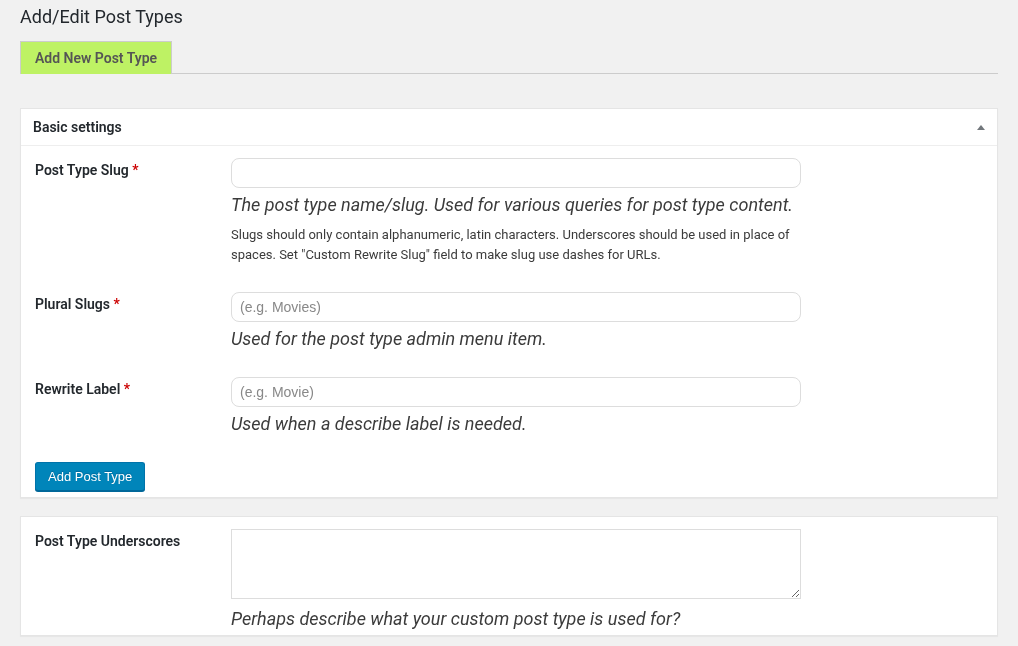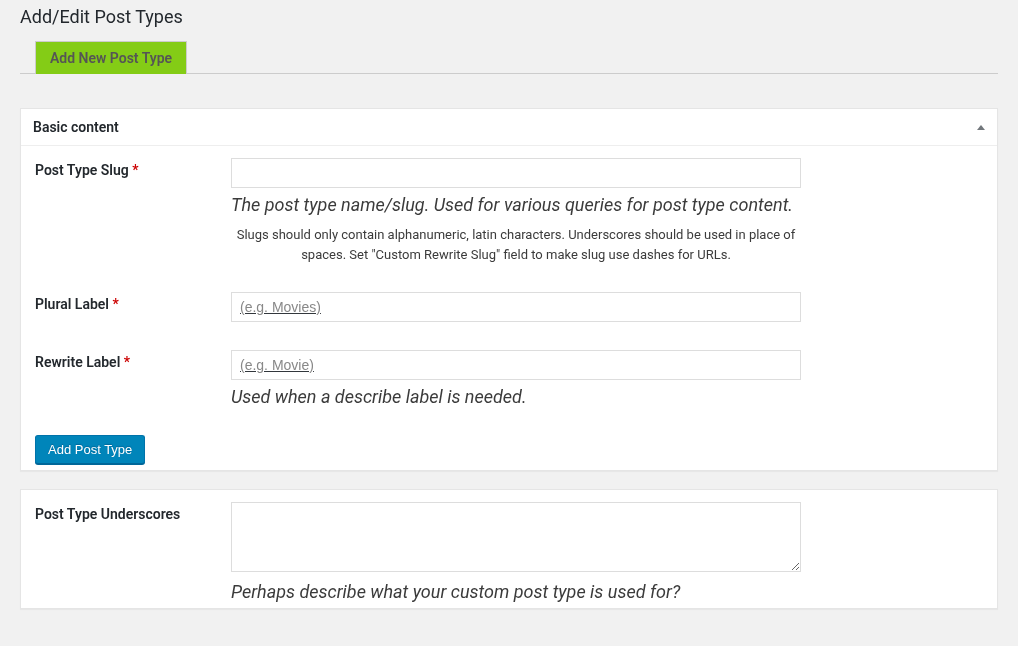--- a/index.html
+++ b/index.html
@@ -21,28 +21,28 @@
     margin: 6px 0 14px 0;
     color: #23282d;
   }
   .nav-tab-wrapper {
     border-bottom: 1px solid #ccc;
     margin: 0;
     padding: 0;
   }
   .nav-tab {
     display: inline-block;
-    background: #84cc16;
+    background: #bef264;
     border: 1px solid #ccc;
     border-bottom: none;
     padding: 8px 14px;
     font-size: 14px;
     font-weight: 600;
     color: #555;
-    margin-left: 15px;
+    margin-left: 0;
     margin-bottom: -1px;
     cursor: pointer;
   }
   .postbox {
     background: #fff;
     border: 1px solid #e5e5e5;
     box-shadow: 0 1px 1px rgba(0,0,0,.04);
     margin-top: 34px;
   }
   .postbox + .postbox {
@@ -91,25 +91,24 @@
     color: #c00;
   }
   .row-field {
     flex: 0 0 570px;
   }
   input[type="text"].reg {
     width: 100%;
     padding: 5px 8px;
     font-size: 14px;
     border: 1px solid #ddd;
-    border-radius: 0;
+    border-radius: 8px;
     background: #fff;
     color: #32373c;
     height: 30px;
-    text-decoration: underline;
   }
   textarea.reg {
     width: 100%;
     padding: 5px 8px;
     font-size: 14px;
     border: 1px solid #ddd;
     background: #fff;
     resize: both;
     height: 70px;
   }
@@ -118,21 +117,20 @@
     color: #3b3b3b;
     margin: 6px 0 0 0;
     font-size: 18px;
   }
   .help-plain {
     color: #3b3b3b;
     margin: 10px 0 0 0;
     font-size: 13px;
     line-height: 1.5;
     max-width: 740px;
-    text-align: center;
   }
   .button-primary {
     background: #0085ba;
     border: 1px solid #0073aa;
     border-bottom-color: #006799;
     color: #fff;
     padding: 6px 12px;
     font-size: 13px;
     border-radius: 3px;
     cursor: pointer;
@@ -147,44 +145,45 @@
 
 <div class="wrap">
   <h1 class="page-title">Add/Edit Post Types</h1>
 
   <div class="nav-tab-wrapper">
     <span class="nav-tab">Add New Post Type</span>
   </div>
 
   <div class="postbox">
     <div class="postbox-header">
-      <h2>Basic content</h2>
+      <h2>Basic settings</h2>
       <span class="toggle-indicator"></span>
     </div>
     <div class="inside">
 
       <div class="form-row">
         <div class="row-label">
           <span>Post Type Slug</span>
           <span class="req">*</span>
         </div>
         <div class="row-field">
           <input type="text" class="reg" value="" style="">
           <p class="help-italic">The post type name/slug. Used for various queries for post type content.</p>
           <p class="help-plain">Slugs should only contain alphanumeric, latin characters. Underscores should be used in place of spaces. Set "Custom Rewrite Slug" field to make slug use dashes for URLs.</p>
         </div>
       </div>
 
       <div class="form-row">
         <div class="row-label">
-          <span>Plural Label</span>
+          <span>Plural Slugs</span>
           <span class="req">*</span>
         </div>
         <div class="row-field">
           <input type="text" class="reg" placeholder="(e.g. Movies)" style="">
+          <p class="help-italic">Used for the post type admin menu item.</p>
         </div>
       </div>
 
       <div class="form-row">
         <div class="row-label">
           <span>Rewrite Label</span>
           <span class="req">*</span>
         </div>
         <div class="row-field">
           <input type="text" class="reg" placeholder="(e.g. Movie)" style="">

